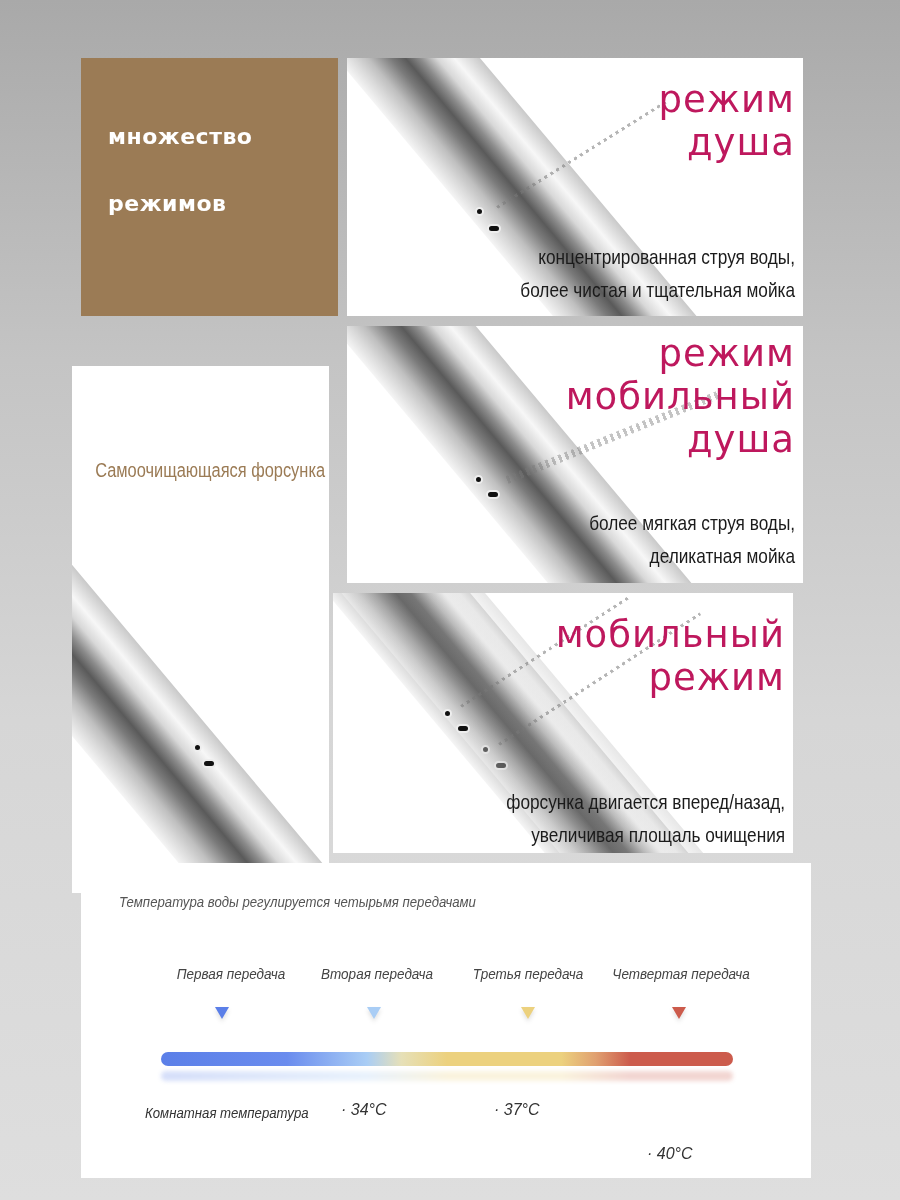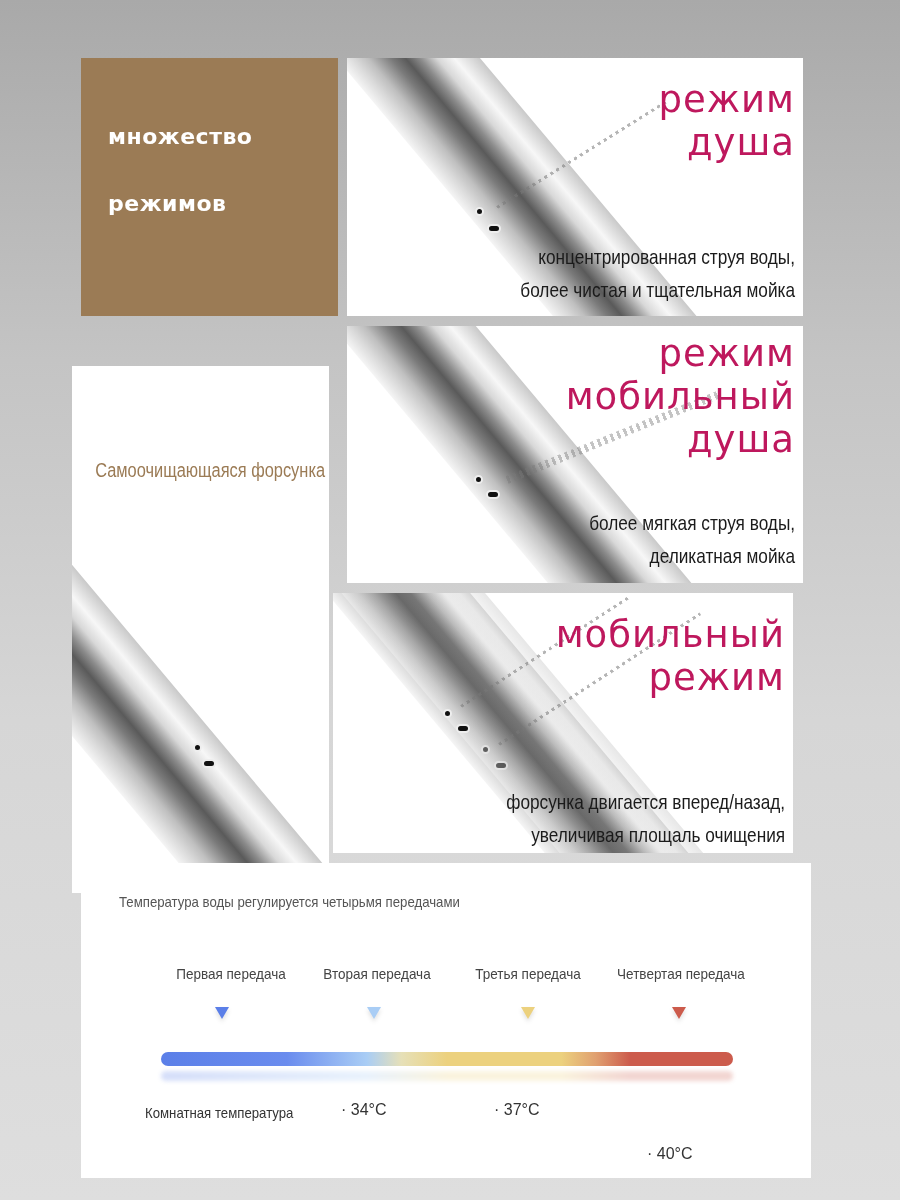--- a/index.html
+++ b/index.html
@@ -89,21 +89,21 @@
   <div class="mode-title" style="top:20px;">
     <div>мобильный</div>
     <div>режим</div>
   </div>
   <div class="mode-desc" style="top:192px;">
     <div>форсунка двигается вперед/назад,</div>
     <div>увеличивая площаль очищения</div>
   </div>
 </div>
 
-<div class="panel" style="left:81px;top:863px;width:730px;height:315px;">
+<div class="panel" style="left:81px;top:863px;width:730px;height:315px;font-style:italic;">
   <div class="temp-heading">Температура воды регулируется четырьмя передачами</div>
 
   <div class="gear" style="left:150px;">Первая передача</div>
   <div class="gear" style="left:296px;">Вторая передача</div>
   <div class="gear" style="left:447px;">Третья передача</div>
   <div class="gear" style="left:600px;">Четвертая передача</div>
 
   <div class="marker" style="left:141px;border-top-color:#5b7fe8;"></div>
   <div class="marker" style="left:293px;border-top-color:#a9cdf5;"></div>
   <div class="marker" style="left:447px;border-top-color:#ecd17e;"></div>

